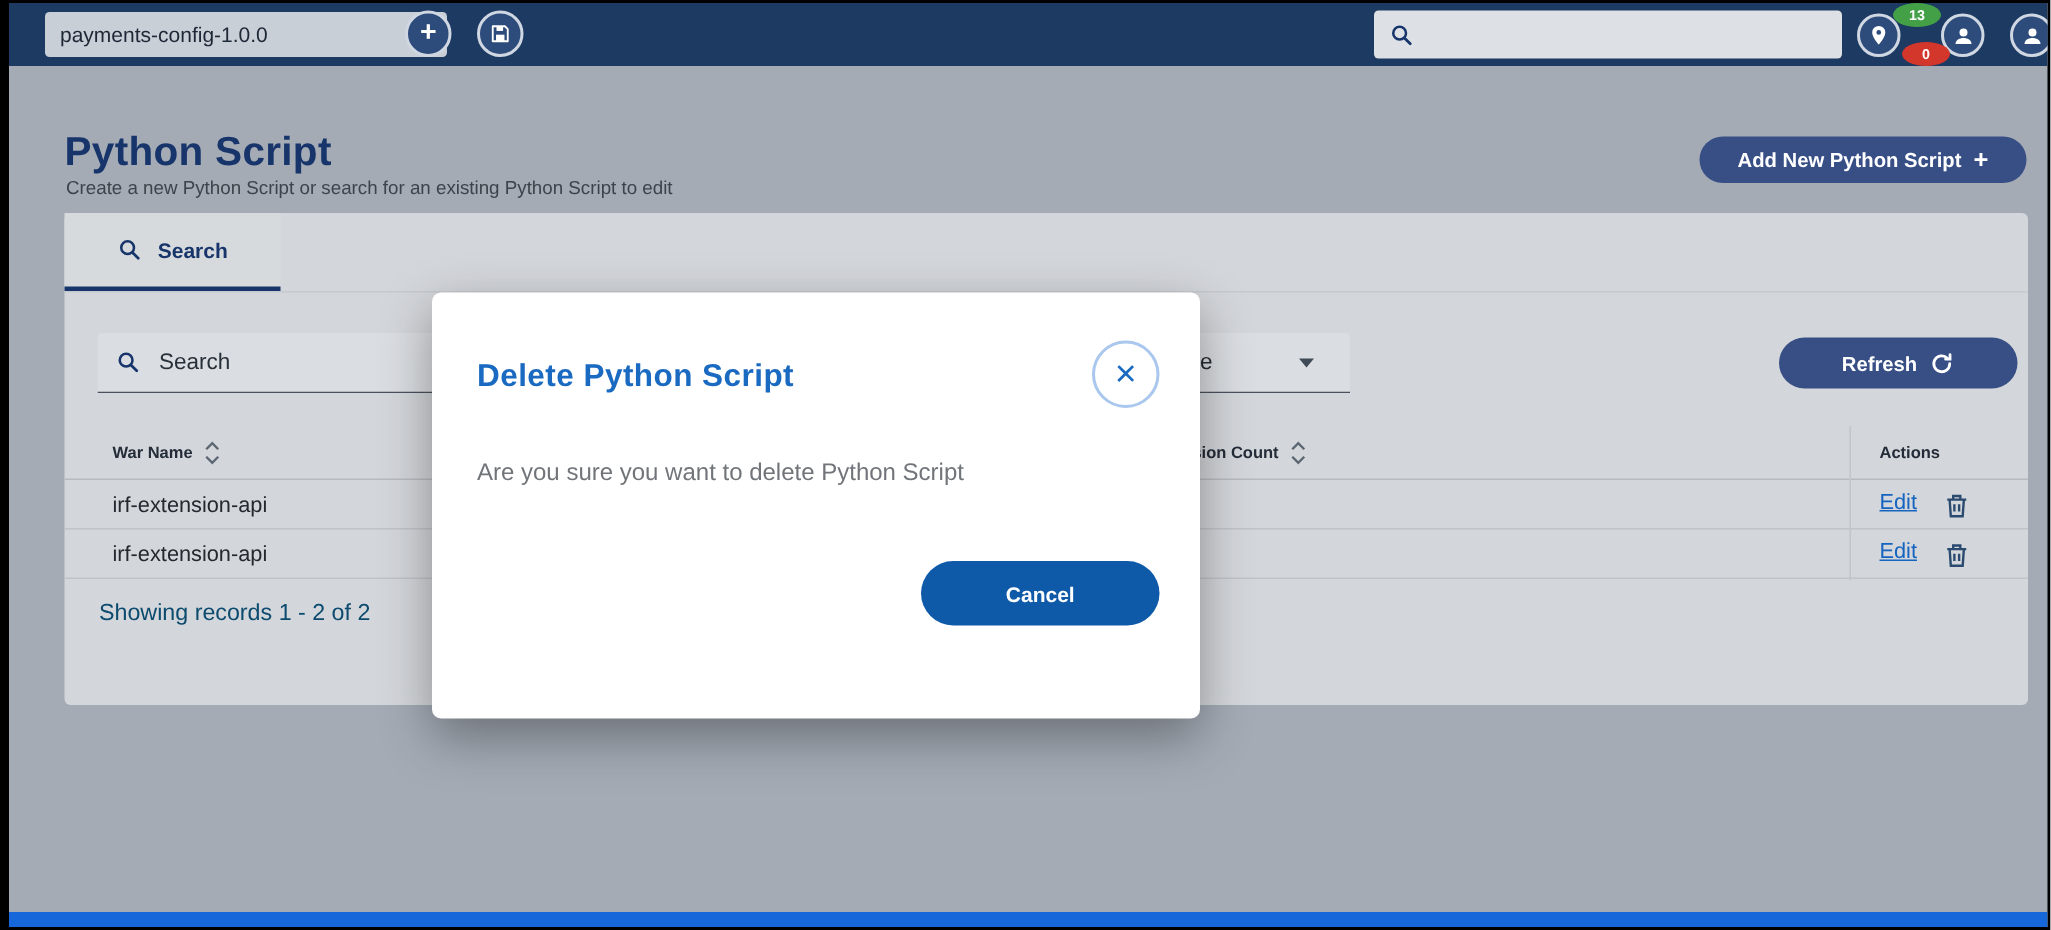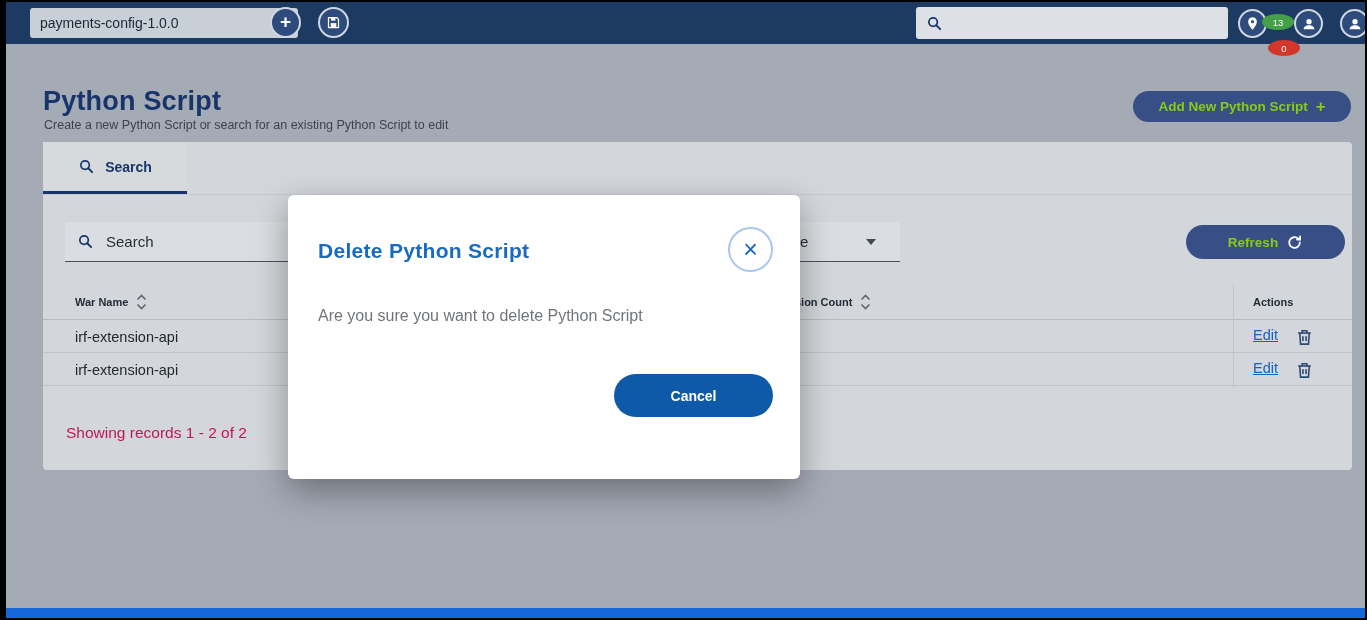--- a/index.html
+++ b/index.html
@@ -37,30 +37,30 @@
     font-family:"Liberation Sans",sans-serif;font-size:14.5px;color:#1d2736;
   }
   .tb-search input::placeholder{color:#1d2736;opacity:1;}
   .tb-circle{
     position:absolute;top:7px;width:29px;height:29px;border-radius:50%;
     background:#2e4c7b;border:2px solid #cfd7e2;color:#fff;
     display:flex;align-items:center;justify-content:center;cursor:pointer;padding:0;
   }
   .badge{
     position:absolute;width:32px;height:16px;border-radius:50%;
-    color:#fff;font-size:9.5px;font-weight:normal;
-    display:flex;align-items:center;justify-content:center;z-index:3;margin-top:12px;
+    color:#fff;font-size:9.5px;font-weight:bold;
+    display:flex;align-items:center;justify-content:center;z-index:3;
   }
   .badge.green{background:#43a047;left:1256px;top:0px;}
   .badge.red{background:#d3362a;left:1262px;top:26px;}
   
   .page-title{position:absolute;left:37px;top:66px;font-size:27px;font-weight:bold;color:#17356b;letter-spacing:.2px;}
   .page-subtitle{position:absolute;left:38px;top:103px;font-size:12.5px;color:#3d434b;}
   .btn-pill{
-    border:none;border-radius:17px;background:#384f86;color:#84cc16;
+    border:none;border-radius:17px;background:#384f86;color:#ffffff;
     font-family:"Liberation Sans",sans-serif;font-weight:bold;font-size:13.5px;
     display:flex;align-items:center;justify-content:center;gap:8px;cursor:pointer;
   }
   .add-btn{position:absolute;left:1127px;top:89px;width:218px;height:31px;}
   .add-btn .plus-glyph{font-size:17px;font-weight:bold;line-height:1;}
   
   .card{
     position:absolute;left:37px;top:140px;width:1309px;height:328px;
     background:#d3d6da;border-radius:4px;
   }
@@ -94,21 +94,21 @@
   .col-war{left:32px;}
   .col-ext{left:722px;}
   .col-act{left:1210px;}
   .vline{position:absolute;left:1190px;top:142px;height:103px;width:1px;background:#c2c6cb;}
   .trow{position:absolute;left:0;right:0;height:33px;border-bottom:1px solid #c0c4c9;}
   .trow.r0{top:178px;}
   .trow.r1{top:211px;}
   .cell-name{position:absolute;left:32px;top:0;height:33px;display:flex;align-items:center;font-size:14.5px;color:#23292f;}
   .edit-link{position:absolute;left:1210px;top:7px;font-size:14.5px;color:#1565c0;text-decoration:underline;cursor:pointer;}
   .trash-btn{position:absolute;left:1252px;top:6px;width:22px;height:22px;border:none;background:transparent;color:#2b4a70;cursor:pointer;padding:0;}
-  .tfoot{position:absolute;left:23px;top:258px;font-size:15.5px;color:#be185d;margin-top:24px;}
+  .tfoot{position:absolute;left:23px;top:258px;font-size:15.5px;color:#0c4a6e;}
   
   .modal{
     position:absolute;left:282px;top:193px;width:512px;height:284px;
     background:#fff;border-radius:6px;z-index:10;
     box-shadow:0 12px 34px rgba(0,0,0,.35);
   }
   .modal-title{position:absolute;left:30px;top:44px;font-size:21px;font-weight:bold;color:#1a6ac1;letter-spacing:.3px;}
   .modal-close{
     position:absolute;left:440px;top:32px;width:45px;height:45px;border-radius:50%;
     background:#fff;border:2px solid #aac7ee;color:#1a6ac1;

